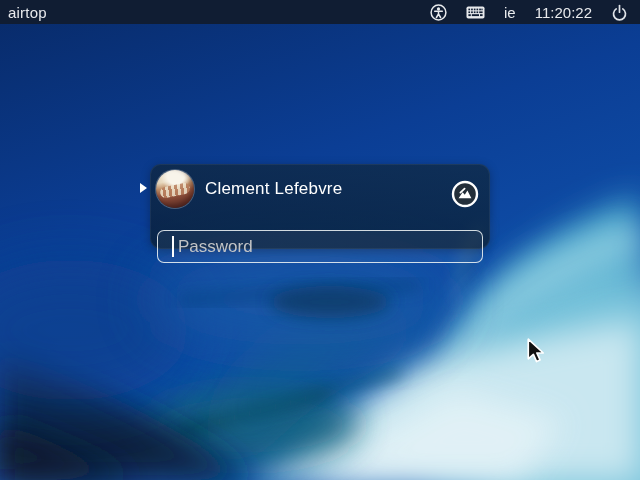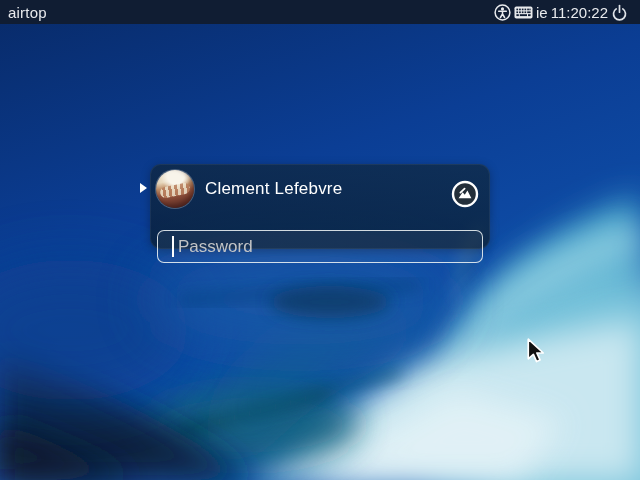--- a/index.html
+++ b/index.html
@@ -11,21 +11,21 @@
   .wallpaper{position:absolute;left:0;top:0;width:640px;height:480px;display:block;}
 
   
   .topbar{
     position:absolute;left:0;top:0;width:640px;height:24px;
     background:#101d33;color:#e8eaed;display:flex;align-items:center;
     box-sizing:border-box;padding:0 12px 0 8px;font-size:15px;z-index:5;
   }
   .topbar .hostname{letter-spacing:.2px;}
   .topbar .spacer{flex:1;}
-  .tray{display:flex;align-items:center;gap:3px;}
+  .tray{display:flex;align-items:center;gap:19px;}
   .tray .txt{font-size:15px;}
   .tray svg{display:block;}
 
   
   .login-box{
     position:absolute;left:150px;top:164px;width:340px;height:85px;
     background:linear-gradient(180deg,rgba(16,32,38,.58),rgba(8,20,26,.62));
     border-radius:11px;z-index:4;
     box-shadow:0 2px 10px rgba(0,0,0,.28), inset 0 0 0 1px rgba(255,255,255,.06);
   }

